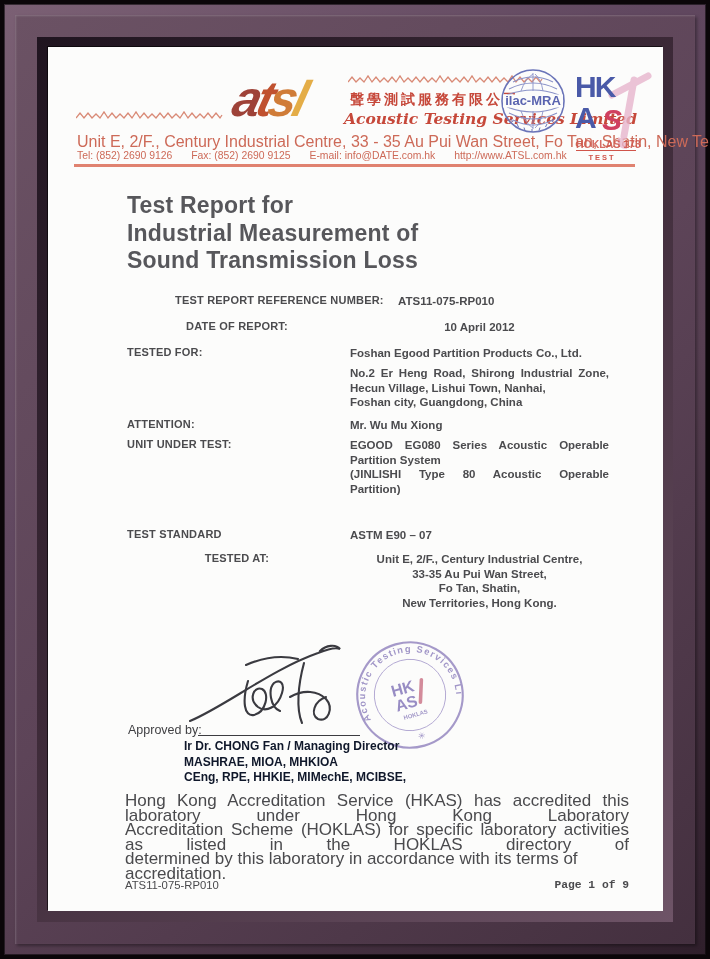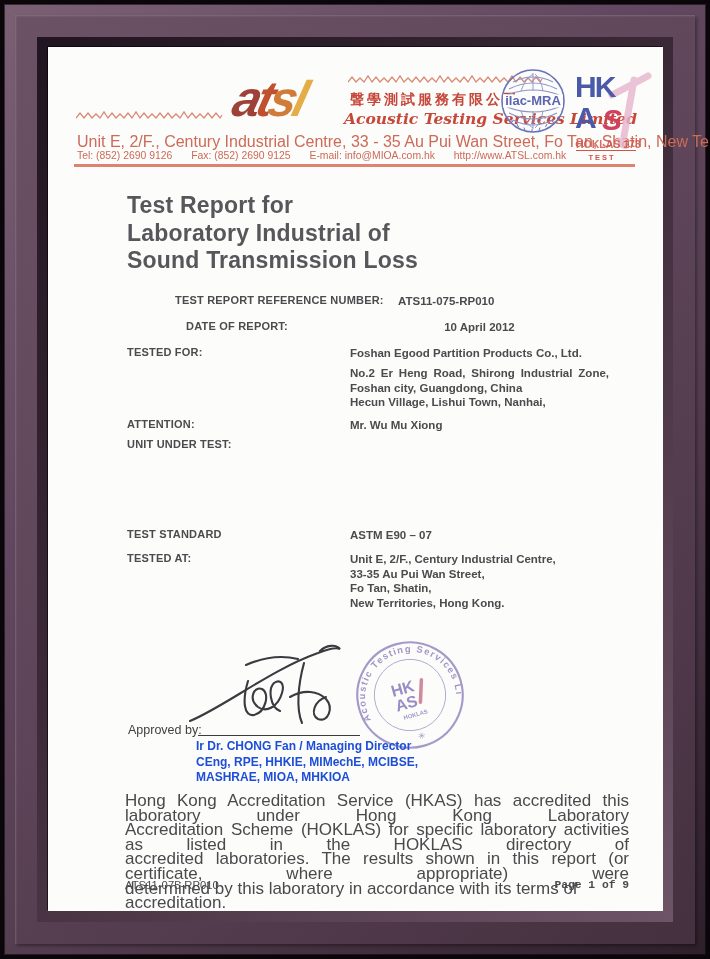--- a/index.html
+++ b/index.html
@@ -105,35 +105,35 @@
   .val div { position: static; }
   .just { text-align: justify; text-align-last: justify; }
 
   .y-ref   { top: 247px; margin-left: 48px; }
   .y-date  { top: 273px; text-align: center; }
   .y-tfor  { top: 299px; }
   .y-taddr { top: 319px; }
   .y-attn  { top: 371px; }
   .y-unit  { top: 391px; }
   .y-std   { top: 481px; }
-  .y-tat   { top: 505px; }
+  .y-tat   { top: 505px; text-align: center; }
 
   
   .approved-by {
     left: 80px; top: 676px;
     font-size: 12.5px; color: #3f3f42; white-space: nowrap;
   }
   .signature { left: 138px; top: 588px; }
   .sig-line {
     left: 150px; top: 688px; width: 162px; height: 0;
     border-top: 1.6px solid #3c3c40;
   }
   .approver {
-    left: 148px; top: 692px; width: 260px;
-    font-size: 12px; font-weight: 700; color: #1d4ed8; line-height: 15.5px;
+    left: 136px; top: 692px; width: 260px;
+    font-size: 12px; font-weight: 700; color: #0f172a; line-height: 15.5px;
   }
   .approver div { position: static; }
   .stamp { left: 304px; top: 590px; transform: rotate(-16deg); opacity: .85; }
 
   
   .accreditation {
     left: 77px; top: 747px; width: 504px;
     font-size: 17px; color: #4a4a4d; line-height: 14.6px;
   }
   .accreditation div { position: static; }
@@ -172,21 +172,21 @@
       <path d="M0 9 l4 -5 l4 5 l4 -4 l4 4 l4 -6 l4 6 l4 -5 l4 5 l4 -4 l4 4 l4 -5 l4 5 l4 -6 l4 6 l4 -4 l4 4 l4 -5 l4 5 l4 -5 l4 5 l4 -4 l4 4 l4 -6 l4 6 l4 -5 l4 5 l4 -4 l4 4 l4 -5 l4 5 l4 -6 l4 6 l4 -4 l4 4 l4 -5 l4 5 l4 -5 l4 5 l4 -4 l4 4 l4 -6 l4 6 l4 -5 l4 5 l4 -4 l4 4 l4 -5 l4 5 l2 -3" stroke="#d98a76" stroke-width="1.3" fill="none"></path>
     </svg>
 
     <div class="company-zh">聲學測試服務有限公司</div>
     <div class="company-en">Acoustic Testing Services Limited</div>
 
     <div class="hdr-address">Unit E, 2/F., Century Industrial Centre, 33 - 35 Au Pui Wan Street, Fo Tan, Shatin, New Territories, Hong Kong</div>
     <div class="hdr-contact">
       <span>Tel: (852) 2690 9126</span>
       <span>Fax: (852) 2690 9125</span>
-      <span>E-mail: info@MIOA.com.hk</span>
+      <span>E-mail: info@DATE.com.hk</span>
       <span>http://www.ATSL.com.hk</span>
     </div>
     <div class="hdr-rule"></div>
 
     <svg class="ilac-logo" width="68" height="68" viewBox="0 0 68 68">
       <circle cx="34" cy="34" r="31" fill="none" stroke="#6a74b8" stroke-width="1.6"></circle>
       <path d="M10 22 Q34 10 58 22" fill="none" stroke="#8a92c8" stroke-width="1.1"></path>
       <path d="M8 28 Q34 18 60 28" fill="none" stroke="#8a92c8" stroke-width="1.1"></path>
       <path d="M14 15 Q34 5 54 15" fill="none" stroke="#8a92c8" stroke-width="1.1"></path>
       <path d="M22 24 Q26 12 34 7 M34 24 Q34 14 34 6 M44 24 Q42 12 36 7" fill="none" stroke="#8a92c8" stroke-width=".9"></path>
@@ -208,43 +208,49 @@
       <text x="1" y="33" font-family="Liberation Sans, sans-serif" font-size="30" font-weight="800" letter-spacing="-2" fill="#4a5aa8">HK</text>
       <text x="1" y="64" font-family="Liberation Sans, sans-serif" font-size="30" font-weight="800" fill="#4a5aa8">A</text>
       <text x="28" y="66" font-family="Liberation Sans, sans-serif" font-size="30" font-weight="800" font-style="italic" fill="#d04060">S</text>
       <text x="2" y="84" font-family="Liberation Sans, sans-serif" font-size="10.5" font-weight="800" fill="#d0544a" opacity=".85">HOKLAS 173</text>
       <line x1="2" y1="86.5" x2="62" y2="86.5" stroke="#d0544a" stroke-width="1"></line>
       <text x="28" y="96" text-anchor="middle" font-family="Liberation Sans, sans-serif" font-size="7.5" font-weight="700" letter-spacing="2" fill="#d0544a">TEST</text>
     </svg>
 
     <div class="report-title">
       <div>Test Report for</div>
-      <div>Laboratory Industrial of</div>
+      <div>Industrial Measurement of</div>
       <div>Sound Transmission Loss</div>
     </div>
 
     <div class="lbl y-ref">TEST REPORT REFERENCE NUMBER:</div>
     <div class="val y-ref">ATS11-075-RP010</div>
 
     <div class="lbl y-date">DATE OF REPORT:</div>
     <div class="val y-date">10 April 2012</div>
 
     <div class="lbl y-tfor">TESTED FOR:</div>
     <div class="val y-tfor">Foshan Egood Partition Products Co., Ltd.</div>
 
     <div class="val y-taddr">
       <div class="just">No.2 Er Heng Road, Shirong Industrial Zone,</div>
+      <div>Hecun Village, Lishui Town, Nanhai,</div>
       <div>Foshan city, Guangdong, China</div>
-      <div>Hecun Village, Lishui Town, Nanhai,</div>
     </div>
 
     <div class="lbl y-attn">ATTENTION:</div>
     <div class="val y-attn">Mr. Wu Mu Xiong</div>
 
     <div class="lbl y-unit">UNIT UNDER TEST:</div>
+    <div class="val y-unit">
+      <div class="just">EGOOD EG080 Series Acoustic Operable</div>
+      <div>Partition System</div>
+      <div class="just">(JINLISHI Type 80 Acoustic Operable</div>
+      <div>Partition)</div>
+    </div>
 
     <div class="lbl y-std">TEST STANDARD</div>
     <div class="val y-std">ASTM E90 – 07</div>
 
     <div class="lbl y-tat">TESTED AT:</div>
     <div class="val y-tat">
       <div>Unit E, 2/F., Century Industrial Centre,</div>
       <div>33-35 Au Pui Wan Street,</div>
       <div>Fo Tan, Shatin,</div>
       <div>New Territories, Hong Kong.</div>
@@ -275,28 +281,27 @@
         <text x="46" y="62" font-family="Liberation Sans, sans-serif" font-size="18" font-weight="800" fill="#7b6cb4">HK</text>
         <text x="46" y="79" font-family="Liberation Sans, sans-serif" font-size="18" font-weight="800" fill="#7b6cb4">AS</text>
         <path d="M82 52 L74 76" stroke="#c76a7e" stroke-width="4" stroke-linecap="round"></path>
         <text x="65" y="90" text-anchor="middle" font-family="Liberation Sans, sans-serif" font-size="6.5" font-weight="700" fill="#8577b8">HOKLAS</text>
       </g>
     </svg>
 
     <div class="approved-by">Approved by:</div>
     <div class="approver">
       <div>Ir Dr. CHONG Fan / Managing Director</div>
+      <div>MASHRAE, MIOA, MHKIOA</div>
       <div>CEng, RPE, HHKIE, MIMechE, MCIBSE,</div>
-      <div>MASHRAE, MIOA, MHKIOA</div>
     </div>
 
     <div class="accreditation">
       <div class="jl">Hong Kong Accreditation Service (HKAS) has accredited this laboratory under Hong Kong Laboratory</div>
       <div class="jl">Accreditation Scheme (HOKLAS) for specific laboratory activities as listed in the HOKLAS directory of</div>
-      <div class="jl">accredited laboratories. The results shown in this report (or certificate, where appropriate) were</div>
       <div>determined by this laboratory in accordance with its terms of accreditation.</div>
     </div>
 
 
     <div class="footer-row">
       <span class="footer-ref">ATS11-075-RP010</span>
       <span class="footer-page">Page 1 of 9</span>
     </div>
 
   </div>

